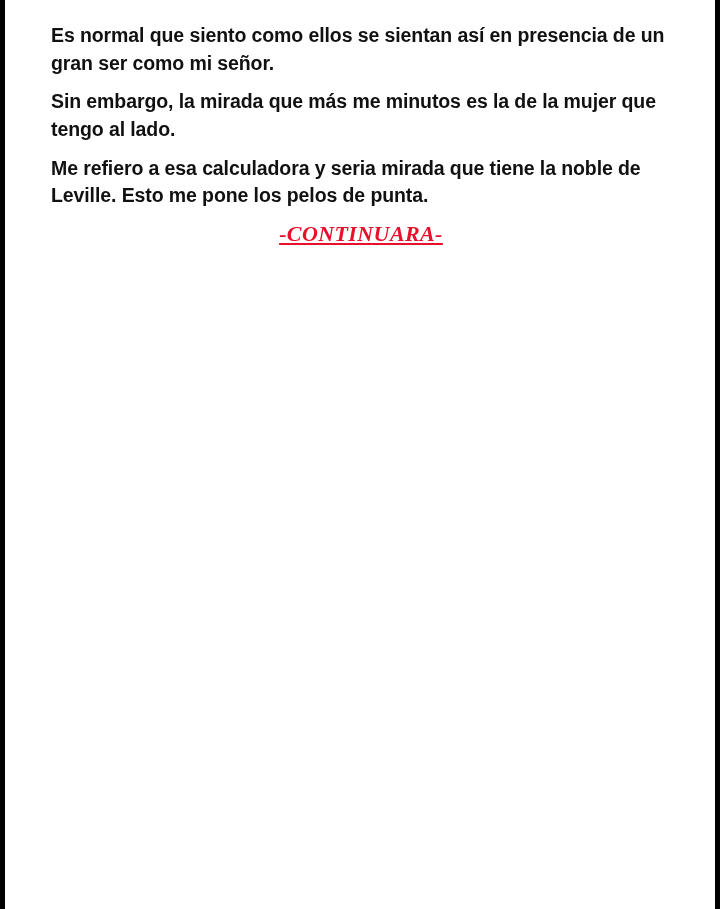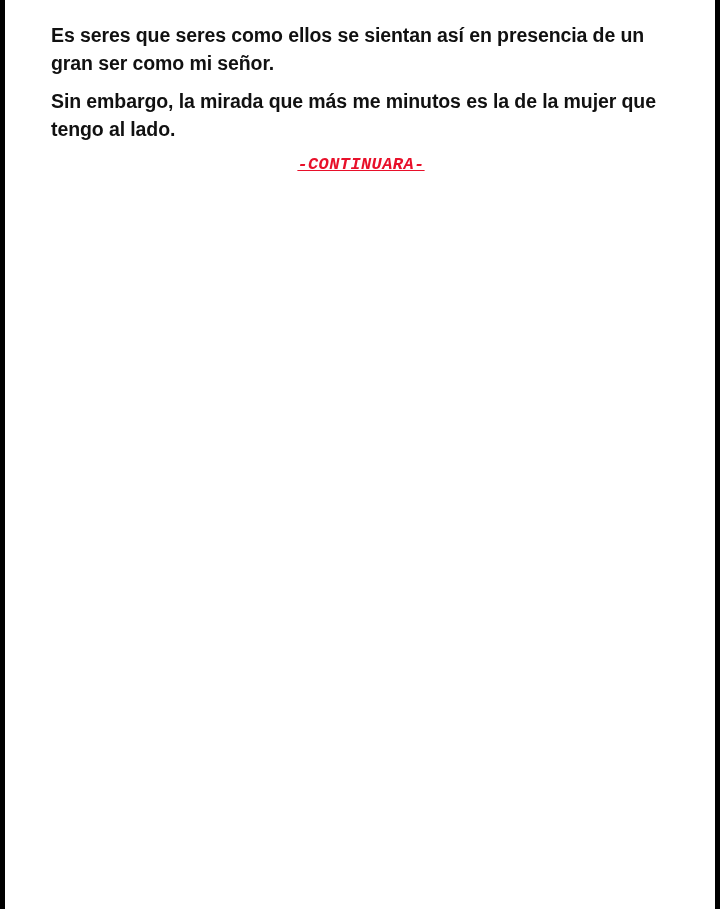--- a/index.html
+++ b/index.html
@@ -33,33 +33,34 @@
     color: #111111;
     margin: 0 0 11px 0;
     letter-spacing: -0.1px;
   }
   .continuara-wrap {
     text-align: center;
     margin-top: 10px;
   }
   .continuara {
     display: inline-block;
-    font-family: Liberation Mono, monospace;
+    font-family: Liberation Serif, serif;
     font-weight: bold;
     font-style: italic;
-    font-size: 17px;
+    font-size: 22px;
     color: #e8102a;
     text-decoration: underline;
     letter-spacing: 0.4px;
   }
 </style>
 </head>
 <body>
 
 <div class="page">
   <div class="content">
-    <p class="para">Es seres que seres como ellos se sientan así en presencia de un gran ser como mi señor.</p>
+    <p class="para">Es normal que siento como ellos se sientan así en presencia de un gran ser como mi señor.</p>
     <p class="para">Sin embargo, la mirada que más me minutos es la de la mujer que tengo al lado.</p>
+    <p class="para">Me refiero a esa calculadora y seria mirada que tiene la noble de Leville. Esto me pone los pelos de punta.</p>
     <div class="continuara-wrap">
       <span class="continuara">-CONTINUARA-</span>
     </div>
   </div>
 </div>
 
 </body></html>

